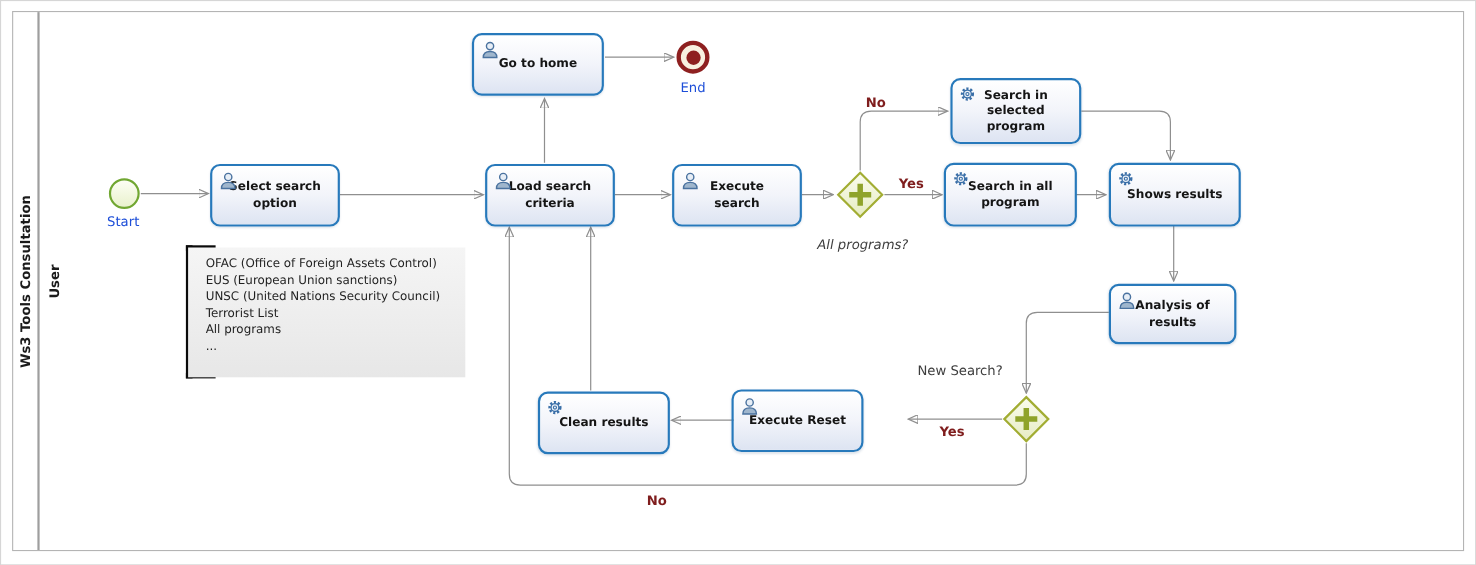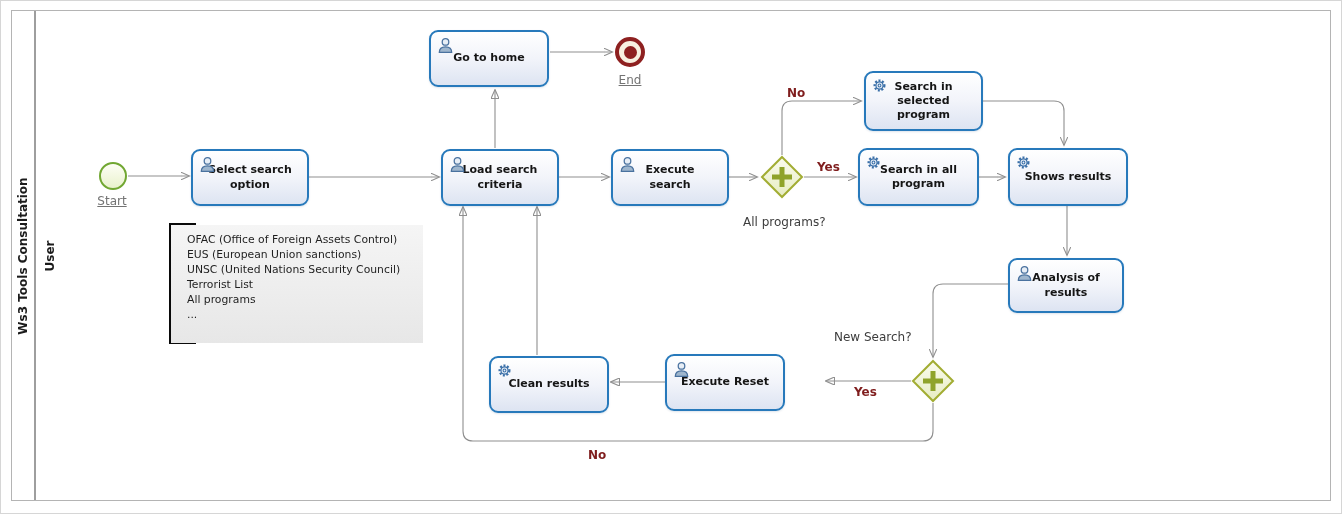--- a/index.html
+++ b/index.html
@@ -11,21 +11,21 @@
   
   .pool{position:absolute;left:10px;top:9px;width:1320px;height:491px;
         border:1px solid #b4b4b4;box-sizing:border-box;}
   .pool-band{position:absolute;left:0;top:0;width:24px;height:100%;
         border-right:2px solid #9e9e9e;box-sizing:border-box;}
   .vtext{position:absolute;white-space:nowrap;font-weight:bold;font-size:12px;color:#1b1b1b;
         transform:translate(-50%,-50%) rotate(-90deg);}
   
   .flow-label{position:absolute;font-weight:bold;font-size:12px;color:#7f1d1d;}
   .q-label{position:absolute;font-size:12px;color:#3d3d3d;white-space:nowrap;}
-  .ev-label{position:absolute;font-size:12px;color:#737373;text-align:center;text-decoration:underline;}
+  .ev-label{position:absolute;font-size:12px;color:#1d4ed8;text-align:center;}
   
   .task{position:absolute;border:2.5px solid #2779bb;border-radius:9px;box-sizing:border-box;
         background:linear-gradient(180deg,#ffffff 0%,#f2f4fa 50%,#dde4f2 100%);
         display:flex;align-items:center;justify-content:center;
         box-shadow:0 1px 2px rgba(40,80,130,.15);}
   .task .label{display:block;text-align:center;font-weight:bold;font-size:11px;
         line-height:1.3;max-width:92px;}
   .task .icon{position:absolute;top:5px;left:6px;width:17px;height:17px;}
   .task .icon.gear{width:15px;height:15px;}
   
@@ -195,21 +195,21 @@
         <linearGradient id="gw2" x1="0" y1="0" x2="0" y2="1">
           <stop offset="0" stop-color="#fbfcee"></stop>
             <stop offset="1" stop-color="#e6ecc2"></stop>
         </linearGradient>
       </defs>
       <polygon points="22,2 42,22 22,42 2,22" fill="url(#gw2)" stroke="#a2ad33" stroke-width="2"></polygon>
       <path d="M22 12 L22 32 M12 22 L32 22" stroke="#8fa32a" stroke-width="5" fill="none"></path>
     </svg>
   </div>
 
-  <div class="q-label" style="left:742px;top:214px;">All programs?</div>
+  <div class="q-label" style="left:742px;top:214px;font-style:italic;">All programs?</div>
   <div class="q-label" style="left:833px;top:329px;">New Search?</div>
 
   <div class="flow-label" style="left:786px;top:85px;">No</div>
   <div class="flow-label" style="left:816px;top:159px;">Yes</div>
   <div class="flow-label" style="left:853px;top:384px;">Yes</div>
   <div class="flow-label" style="left:587px;top:447px;">No</div>
 
   <div class="bracket"></div>
   <div class="annotation">
     <div>OFAC (Office of Foreign Assets Control)</div>

